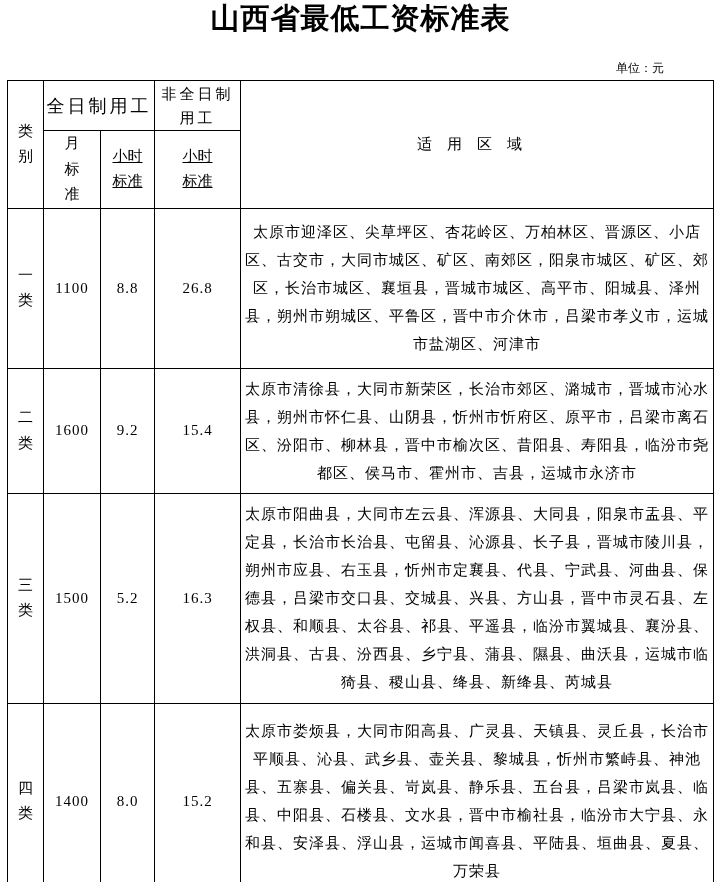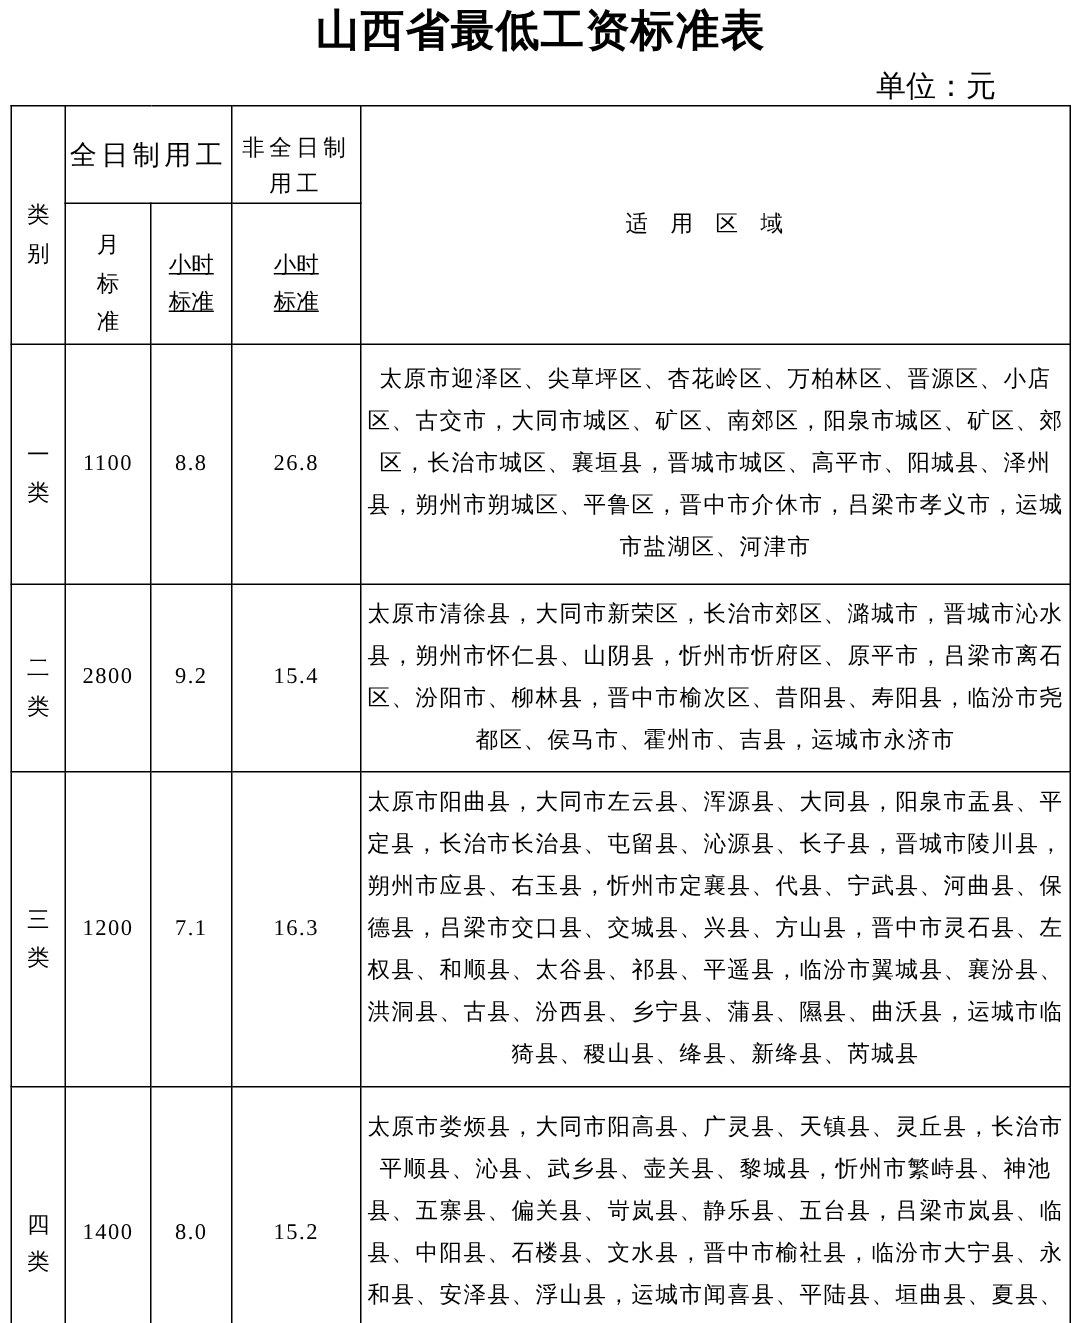--- a/index.html
+++ b/index.html
@@ -13,32 +13,32 @@
     height: 882px;
     font-family: "Liberation Serif", serif;
     overflow: hidden;
   }
   .page {
     padding: 0 9px 0 7px;
     box-sizing: border-box;
   }
   .page-title {
     text-align: center;
-    font-family: Liberation Sans, sans-serif;
+    font-family: Liberation Mono, monospace;
     font-weight: bold;
     font-size: 29px;
     letter-spacing: 1px;
     margin: 3px 0 0 0;
     line-height: 36px;
   }
   .unit-note {
     text-align: right;
-    font-size: 20px;
+    font-size: 12px;
     padding-right: 50px;
-    margin: 10px 0 3px 0;
+    margin: 20px 0 3px 0;
     line-height: 18px;
   }
   table.wage-table {
     width: 100%;
     border-collapse: collapse;
     table-layout: fixed;
   }
   table.wage-table th,
   table.wage-table td {
     border: 1px solid #000000;
@@ -53,21 +53,20 @@
   tr.row-1 { height: 160px; }
   tr.row-2 { height: 125px; }
   tr.row-3 { height: 210px; }
   tr.row-4 { height: 196px; }
 
   
   .stack {
     display: inline-block;
     word-break: break-all;
     line-height: 1.7;
-    margin-top: 16px;
   }
   .w1 { width: 1.25em; }
   .w2 { width: 2.3em; text-decoration: underline; }
   .w4 { width: calc(4em + 14px); letter-spacing: 3px; line-height: 1.6; }
 
   .full-time-label {
     letter-spacing: 3px;
     font-size: 18px;
   }
   .region-header {
@@ -145,32 +144,32 @@
       <td class="num-cell">1100</td>
       <td class="num-cell">8.8</td>
       <td class="num-cell">26.8</td>
       <td class="region-cell">太原市迎泽区、尖草坪区、杏花岭区、万柏林区、晋源区、小店区、古交市，大同市城区、矿区、南郊区，阳泉市城区、矿区、郊区，长治市城区、襄垣县，晋城市城区、高平市、阳城县、泽州县，朔州市朔城区、平鲁区，晋中市介休市，吕梁市孝义市，运城市盐湖区、河津市</td>
     </tr>
 
     <tr class="row-2">
       <td class="category-cell">
         <span class="stack w1">二类</span>
       </td>
-      <td class="num-cell">2800</td>
+      <td class="num-cell">1600</td>
       <td class="num-cell">9.2</td>
       <td class="num-cell">15.4</td>
       <td class="region-cell">太原市清徐县，大同市新荣区，长治市郊区、潞城市，晋城市沁水县，朔州市怀仁县、山阴县，忻州市忻府区、原平市，吕梁市离石区、汾阳市、柳林县，晋中市榆次区、昔阳县、寿阳县，临汾市尧都区、侯马市、霍州市、吉县，运城市永济市</td>
     </tr>
 
     <tr class="row-3">
       <td class="category-cell">
         <span class="stack w1">三类</span>
       </td>
-      <td class="num-cell">1200</td>
-      <td class="num-cell">7.1</td>
+      <td class="num-cell">1500</td>
+      <td class="num-cell">5.2</td>
       <td class="num-cell">16.3</td>
       <td class="region-cell">太原市阳曲县，大同市左云县、浑源县、大同县，阳泉市盂县、平定县，长治市长治县、屯留县、沁源县、长子县，晋城市陵川县，朔州市应县、右玉县，忻州市定襄县、代县、宁武县、河曲县、保德县，吕梁市交口县、交城县、兴县、方山县，晋中市灵石县、左权县、和顺县、太谷县、祁县、平遥县，临汾市翼城县、襄汾县、洪洞县、古县、汾西县、乡宁县、蒲县、隰县、曲沃县，运城市临猗县、稷山县、绛县、新绛县、芮城县</td>
     </tr>
 
     <tr class="row-4">
       <td class="category-cell">
         <span class="stack w1">四类</span>
       </td>
       <td class="num-cell">1400</td>
       <td class="num-cell">8.0</td>

